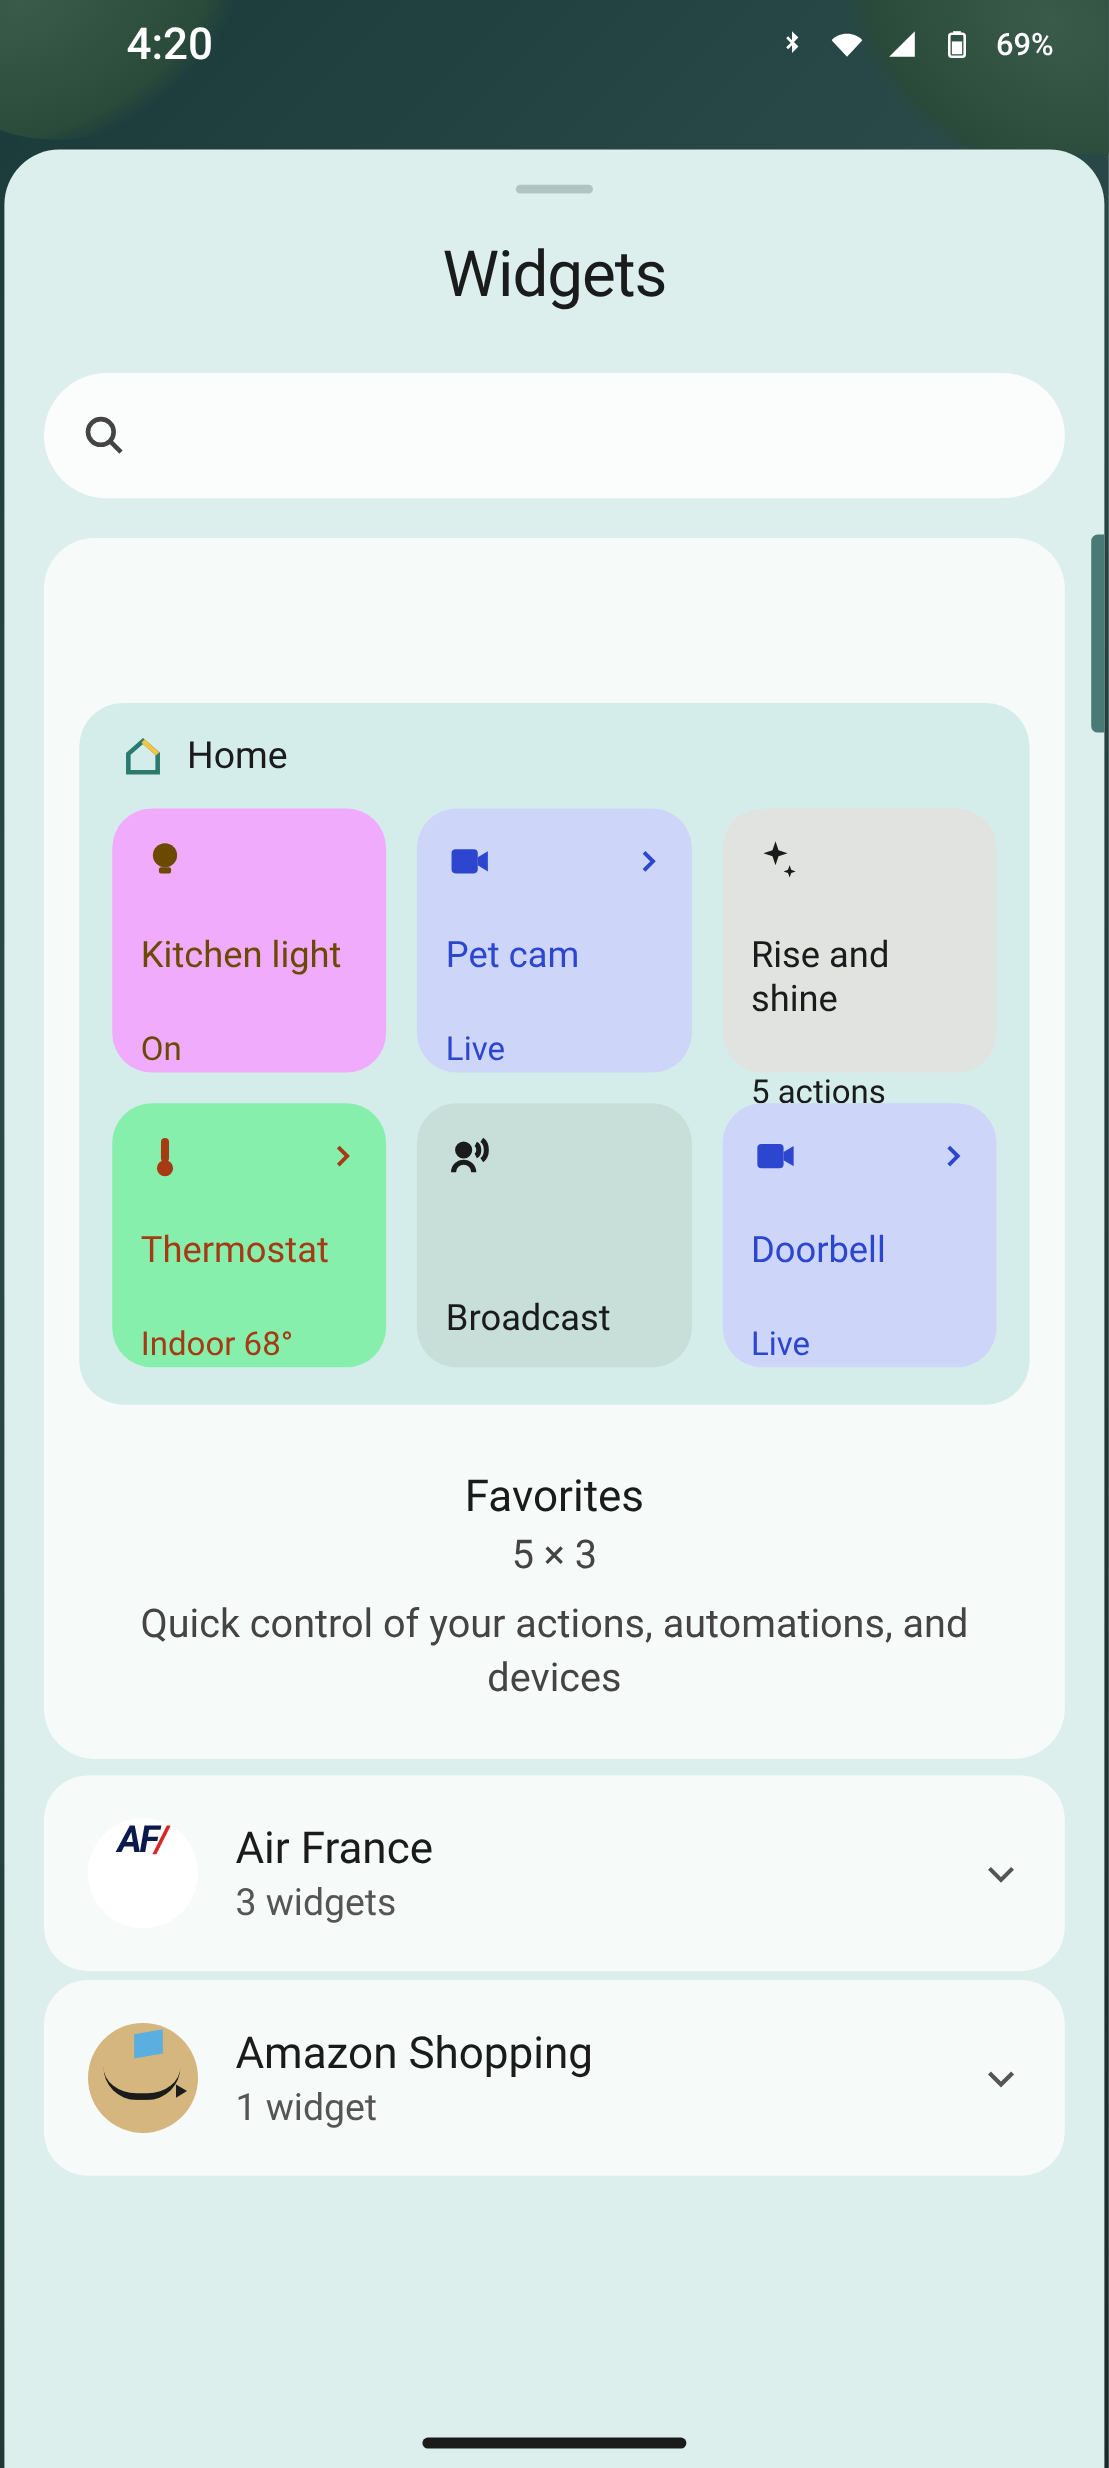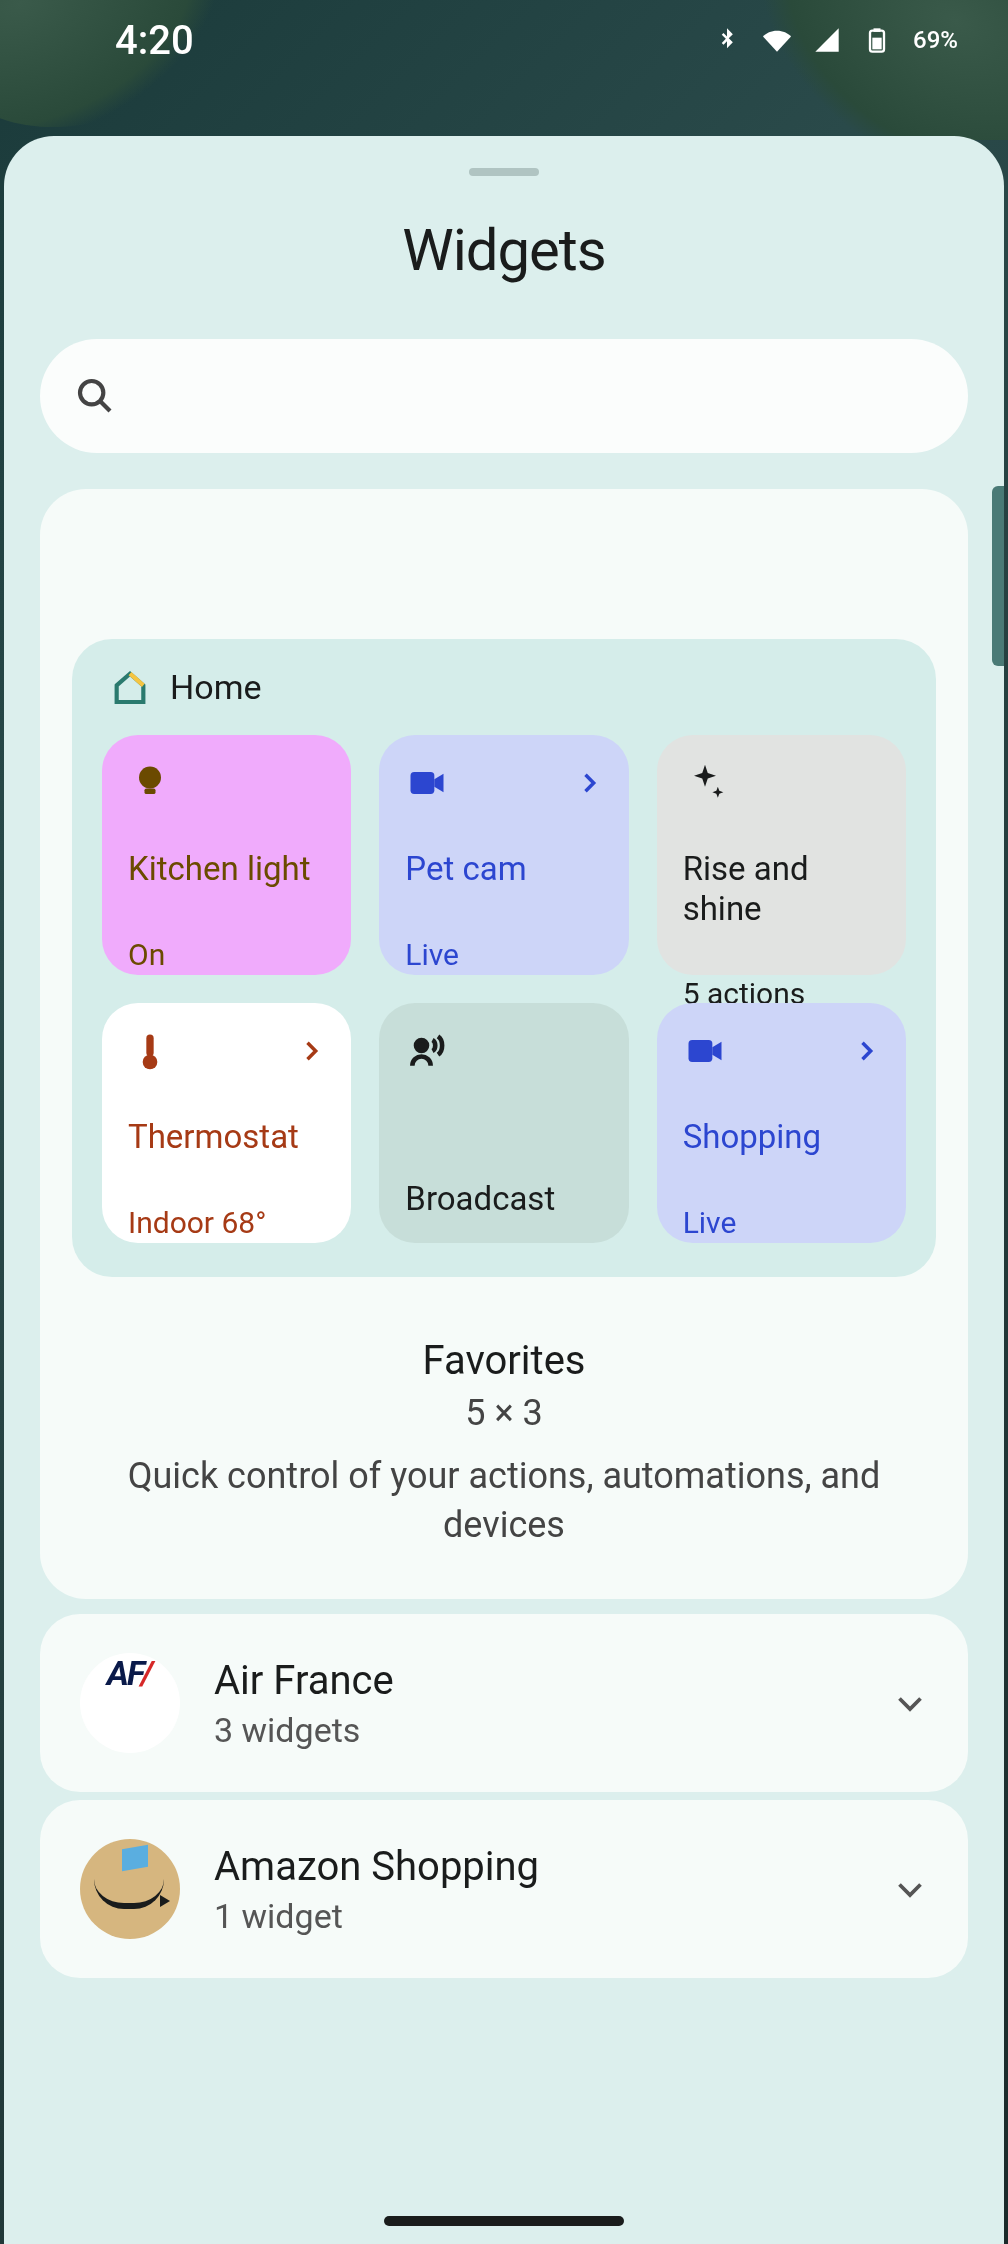--- a/index.html
+++ b/index.html
@@ -9,21 +9,21 @@
     position: relative;
   }
   
   .wallpaper-deco { position:absolute; top:0; left:0; right:0; height:140px; overflow:hidden; }
   .leaf1 { position:absolute; width:300px; height:200px; background: radial-gradient(ellipse at 30% 30%, #3a5a4a 0%, #2a4a3a 60%, transparent 70%); border-radius:50%; top:-80px; left:-60px; transform:rotate(-20deg);}
   .leaf2 { position:absolute; width:350px; height:250px; background: radial-gradient(ellipse at 60% 40%, #3a5a4a 0%, #2a4a3a 60%, transparent 70%); border-radius:50%; top:-100px; right:-80px; transform:rotate(30deg);}
   
   
   .status-bar { position: relative; height: 80px; display:flex; align-items:center; justify-content:space-between; padding: 0 50px; color:#fff; z-index:10;}
   .status-time { font-size: 40px; font-weight: 500; padding-left:65px;}
-  .status-right { display:flex; align-items:center; gap:22px; font-size: 24px; font-weight:500;}
+  .status-right { display:flex; align-items:center; gap:22px; font-size: 28px; font-weight:500;}
   .status-icon-svg { width:28px; height:28px; }
   
   
   .panel { position:absolute; top:136px; left:4px; right:4px; bottom:0; background:#dcefed; border-radius: 50px 50px 0 0; padding: 20px 36px 0 36px; }
   .drag-handle { width:70px; height:8px; background:#b0c4c2; border-radius:4px; margin: 12px auto 40px auto; }
   .panel-title { text-align:center; font-size:58px; font-weight:400; color:#1a1c1c; margin-bottom: 55px; letter-spacing:-1px;}
   
   
   .search-bar { background:#fbfdfc; border-radius: 60px; height:114px; display:flex; align-items:center; padding: 0 35px; gap:22px; margin-bottom: 36px;}
   .search-icon-svg { width:40px; height:40px; color:#444;}
@@ -43,21 +43,21 @@
   .tile-chevron { width:28px; height:28px; }
   .tile-title { font-size:33px; line-height:1.2; font-weight:400; }
   .tile-sub { font-size:30px; margin-top:4px; }
   
   .tile-yellow { background:#f0abfc; }
   .tile-yellow .tile-title, .tile-yellow .tile-sub { color:#6b4a00; }
   .tile-lavender { background:#cdd5f8; }
   .tile-lavender .tile-title, .tile-lavender .tile-sub { color:#2c46d0; }
   .tile-grey { background:#e1e3e1; }
   .tile-grey .tile-title, .tile-grey .tile-sub { color:#1a1c1c; }
-  .tile-pink { background:#ffffff; }
+  .tile-pink { background:#86efac; }
   .tile-pink .tile-title, .tile-pink .tile-sub { color:#a63a15; }
   .tile-teal { background:#c7ded9; }
   .tile-teal .tile-title, .tile-teal .tile-sub { color:#1a1c1c; }
   
   .featured-meta { text-align:center; padding-top: 60px; }
   .featured-name { font-size:40px; color:#1a1c1c; margin-bottom:8px;}
   .featured-size { font-size:36px; color:#444; margin-bottom:18px;}
   .featured-desc { font-size:36px; color:#444; line-height:1.35; padding: 0 20px;}
   
   
@@ -189,21 +189,21 @@
         <div class="tile tile-lavender">
           <div class="tile-icon-row">
             <svg class="tile-icon" viewBox="0 0 24 24" fill="#2c46d0">
                 <rect x="3" y="6" width="13" height="12" rx="2"></rect>
                 <path d="M16 10 L21 7 L21 17 L16 14 Z"></path>
               </svg>
             <svg class="tile-chevron" viewBox="0 0 24 24" fill="none" stroke="#2c46d0" stroke-width="3">
                 <path d="M9 5l7 7-7 7"></path>
               </svg>
           </div>
-          <div class="tile-title">Shopping</div>
+          <div class="tile-title">Doorbell</div>
           <div class="tile-sub">Live</div>
         </div>
       </div>
     </div>
     <div class="featured-meta">
       <div class="featured-name">Favorites</div>
       <div class="featured-size">5 × 3</div>
       <div class="featured-desc">Quick control of your actions, automations, and devices</div>
     </div>
   </div>

